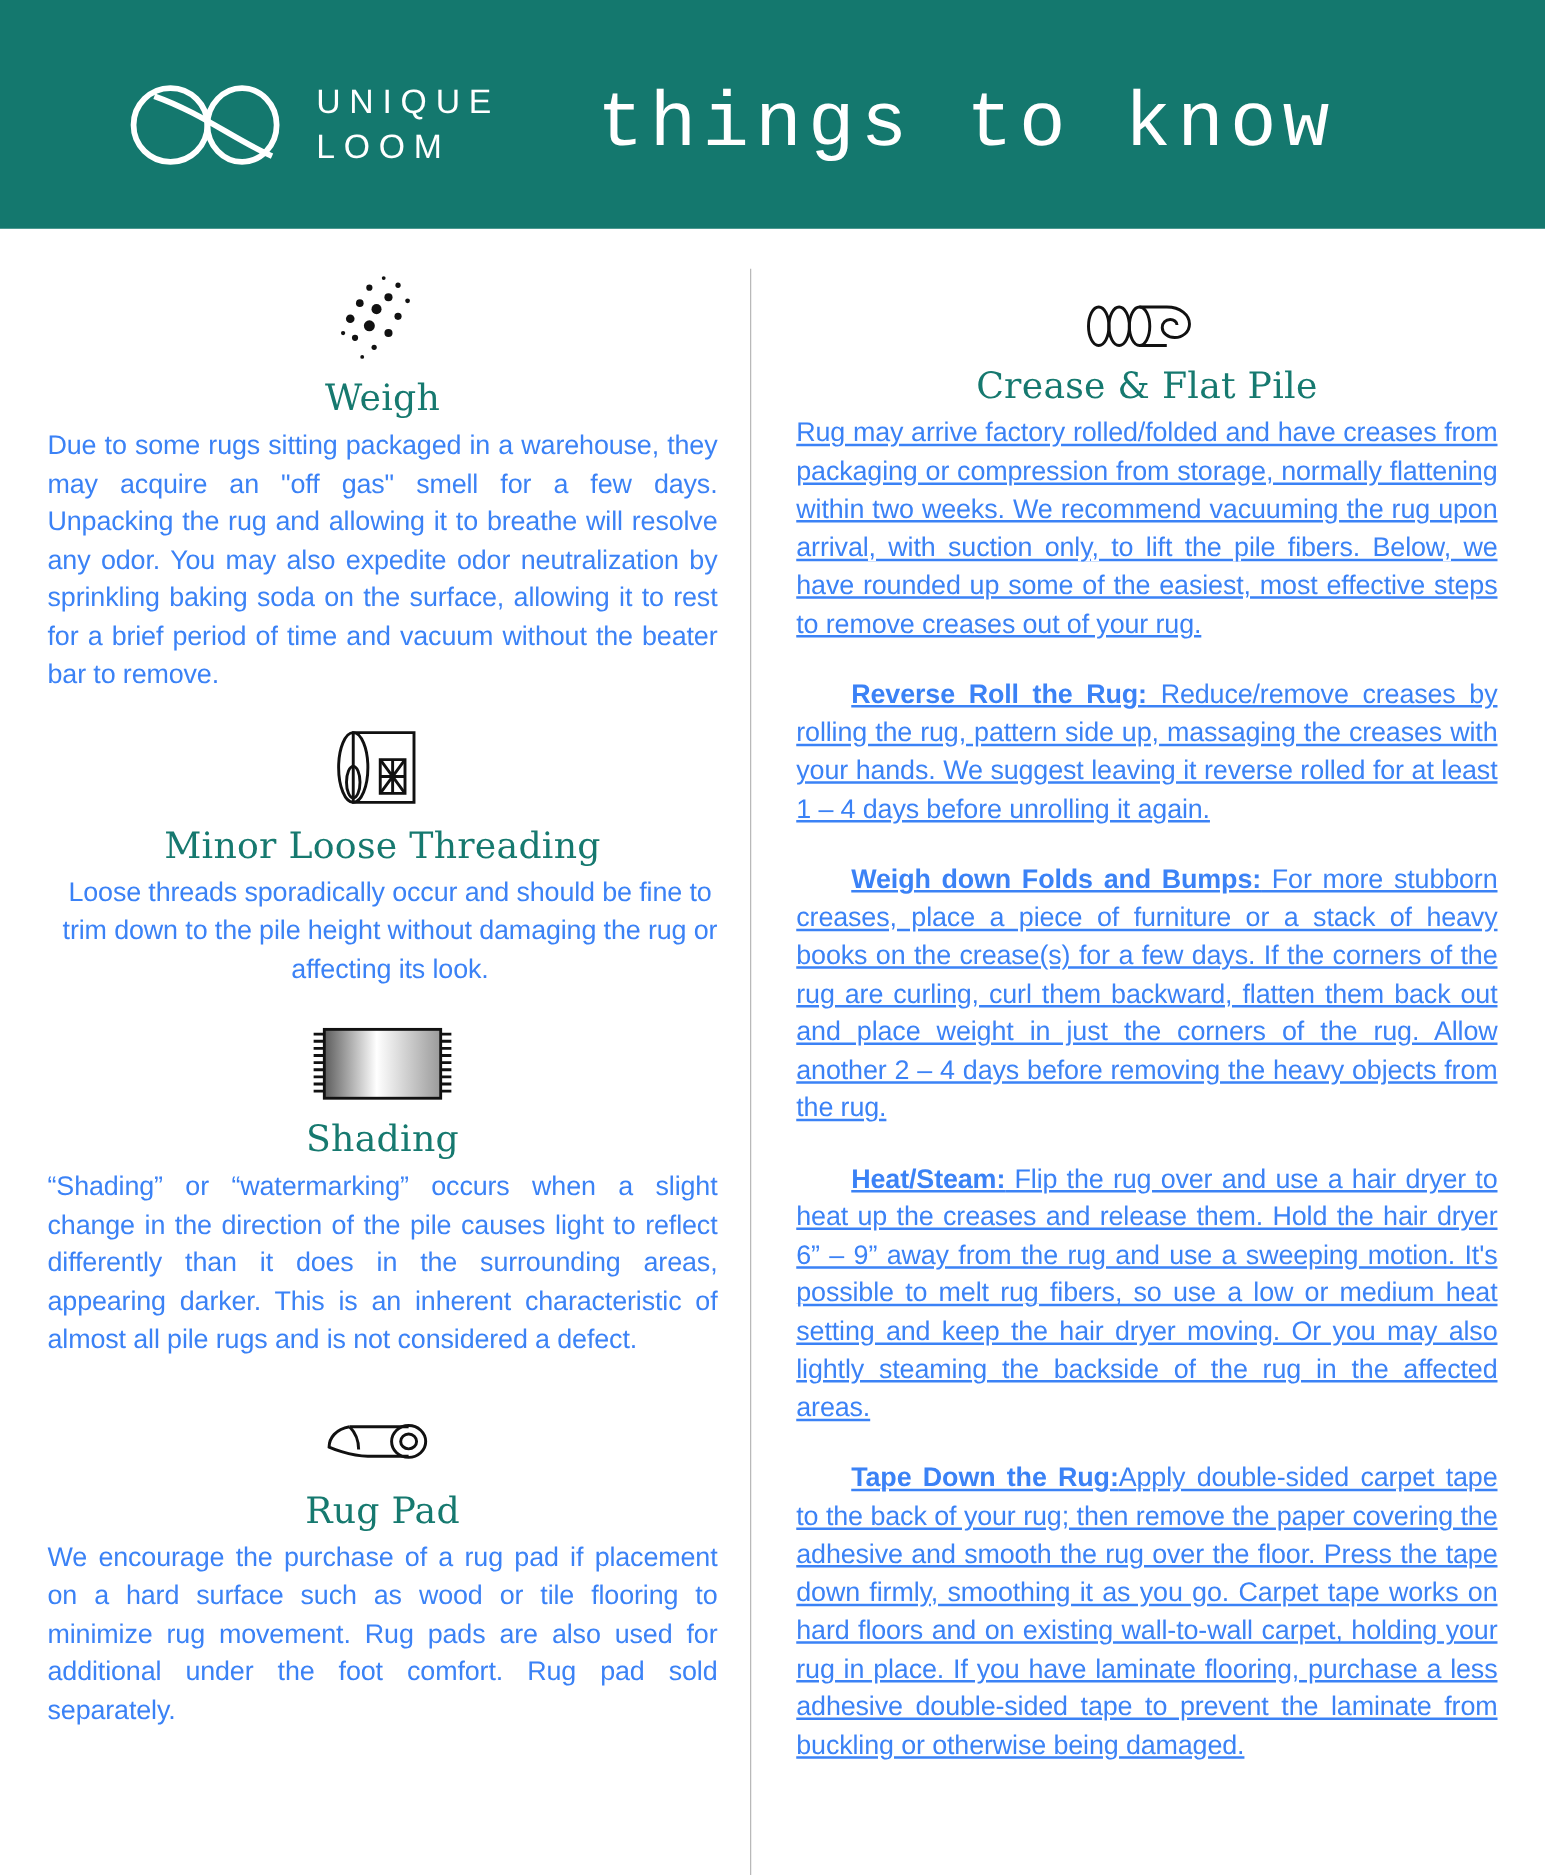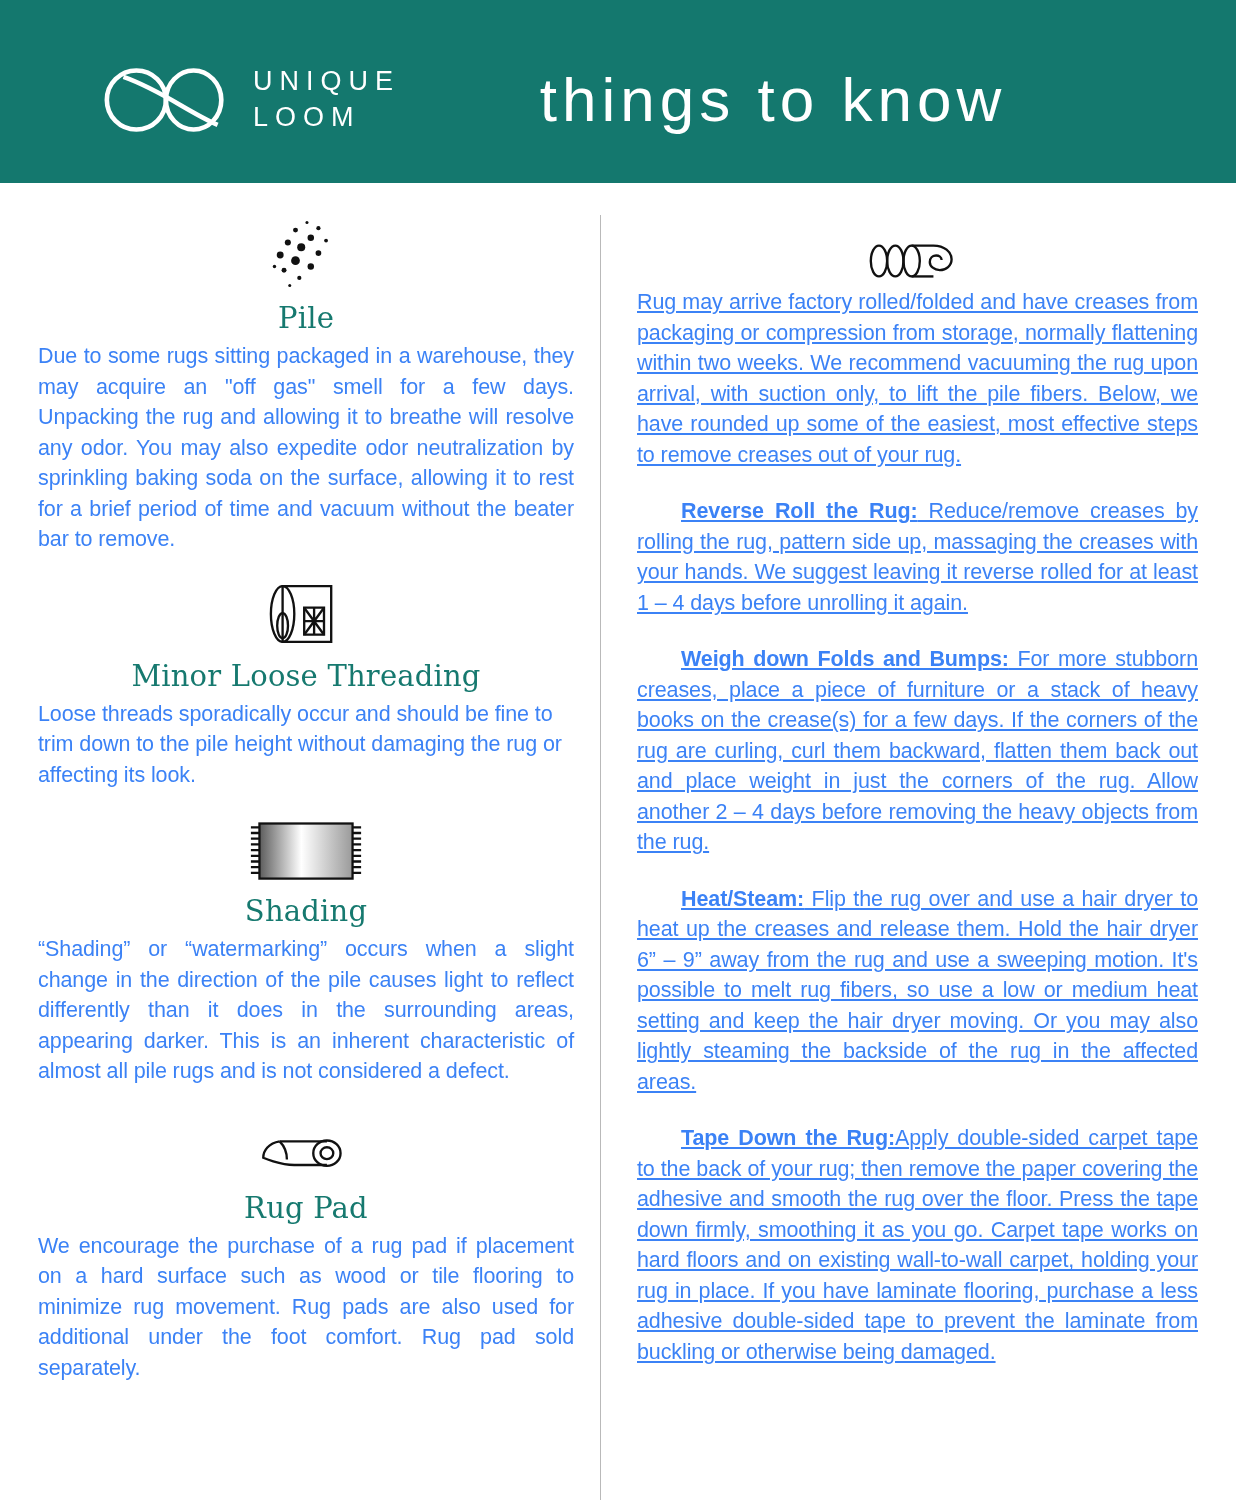--- a/index.html
+++ b/index.html
@@ -40,21 +40,21 @@
     font-family: "Liberation Sans", sans-serif;
     font-size: 27px;
     letter-spacing: 7px;
     line-height: 1.32;
     font-weight: 400;
   }
   .header-title {
     flex: 1 1 auto;
     text-align: center;
     color: #ffffff;
-    font-family: Liberation Sans, sans-serif;
+    font-family: Liberation Mono, monospace;
     font-size: 62px;
     letter-spacing: 5px;
     font-weight: 400;
     padding-right: 20px;
     white-space: nowrap;
   }
 
   
   .content {
     display: flex;
@@ -99,21 +99,21 @@
   }
 
   p.body-text {
     margin: 0 0 4px 0;
     font-size: 21.5px;
     line-height: 1.42;
     text-align: justify;
     color: #3b82f6;
     letter-spacing: -0.1px;
   }
-  p.body-text.last { text-align: left; }
+  p.body-text.last { text-align: center; margin-left: 12px; }
 
   .col-right p.body-text { margin-bottom: 26px; text-decoration: underline; }
   .col-right p.body-text:last-child { margin-bottom: 0; }
 
   .lead-in {
     font-weight: 700;
     margin-left: 44px;
   }
 
   .block { margin-bottom: 4px; }
@@ -159,21 +159,21 @@
             <circle cx="18" cy="46" r="3.6"></circle>
               <circle cx="34" cy="52" r="4.6"></circle>
             <circle cx="50" cy="58" r="3.4"></circle>
               <circle cx="22" cy="62" r="2.6"></circle>
             <circle cx="38" cy="70" r="2.2"></circle>
               <circle cx="12" cy="58" r="1.8"></circle>
             <circle cx="28" cy="78" r="1.6"></circle>
           </g>
         </svg>
       </div>
-      <h2 class="section-title">Pile</h2>
+      <h2 class="section-title">Weigh</h2>
       <p class="body-text">Due to some rugs sitting packaged in a warehouse, they may acquire an "off gas" smell for a few days. Unpacking the rug and allowing it to breathe will resolve any odor. You may also expedite odor neutralization by sprinkling baking soda on the surface, allowing it to rest for a brief period of time and vacuum without the beater bar to remove.</p>
     </div>
 
     <div class="block">
       <div class="icon-wrap">
         <svg viewBox="0 0 100 90" width="90" height="82" aria-hidden="true">
           <g fill="none" stroke="#111" stroke-width="2.6">
             <path d="M24 14h54v62H24z"></path>
             <ellipse cx="24" cy="45" rx="13" ry="31"></ellipse>
             <ellipse cx="24" cy="58" rx="6" ry="14"></ellipse>
@@ -233,20 +233,21 @@
       <svg viewBox="0 0 130 56" width="118" height="52" aria-hidden="true">
         <g fill="none" stroke="#111" stroke-width="2.6">
           <ellipse cx="22" cy="28" rx="9" ry="17"></ellipse>
           <ellipse cx="40" cy="28" rx="9" ry="17"></ellipse>
           <ellipse cx="58" cy="28" rx="9" ry="17"></ellipse>
           <path d="M58 11h24c12 0 20 7 20 15 0 7-6 12-13 12-6 0-11-4-11-9 0-4 3-7 7-7 3 0 6 2 6 5"></path>
           <path d="M58 45h24"></path>
         </g>
       </svg>
     </div>
+    <h2 class="section-title">Crease &amp; Flat Pile</h2>
     <p class="body-text">Rug may arrive factory rolled/folded and have creases from packaging or compression from storage, normally flattening within two weeks. We recommend vacuuming the rug upon arrival, with suction only, to lift the pile fibers. Below, we have rounded up some of the easiest, most effective steps to remove creases out of your rug.</p>
 
     <p class="body-text"><span class="lead-in">Reverse Roll the Rug:</span><span> Reduce/remove creases by rolling the rug, pattern side up, massaging the creases with your hands. We suggest leaving it reverse rolled for at least 1 – 4 days before unrolling it again.</span></p>
 
     <p class="body-text"><span class="lead-in">Weigh down Folds and Bumps:</span><span> For more stubborn creases, place a piece of furniture or a stack of heavy books on the crease(s) for a few days. If the corners of the rug are curling, curl them backward, flatten them back out and place weight in just the corners of the rug. Allow another 2 – 4 days before removing the heavy objects from the rug.</span></p>
 
     <p class="body-text"><span class="lead-in">Heat/Steam:</span><span> Flip the rug over and use a hair dryer to heat up the creases and release them. Hold the hair dryer 6” – 9” away from the rug and use a sweeping motion. It's possible to melt rug fibers, so use a low or medium heat setting and keep the hair dryer moving. Or you may also lightly steaming the backside of the rug in the affected areas.</span></p>
 
     <p class="body-text"><span class="lead-in">Tape Down the Rug:</span><span>Apply double-sided carpet tape to the back of your rug; then remove the paper covering the adhesive and smooth the rug over the floor. Press the tape down firmly, smoothing it as you go. Carpet tape works on hard floors and on existing wall-to-wall carpet, holding your rug in place. If you have laminate flooring, purchase a less adhesive double-sided tape to prevent the laminate from buckling or otherwise being damaged.</span></p>
 

